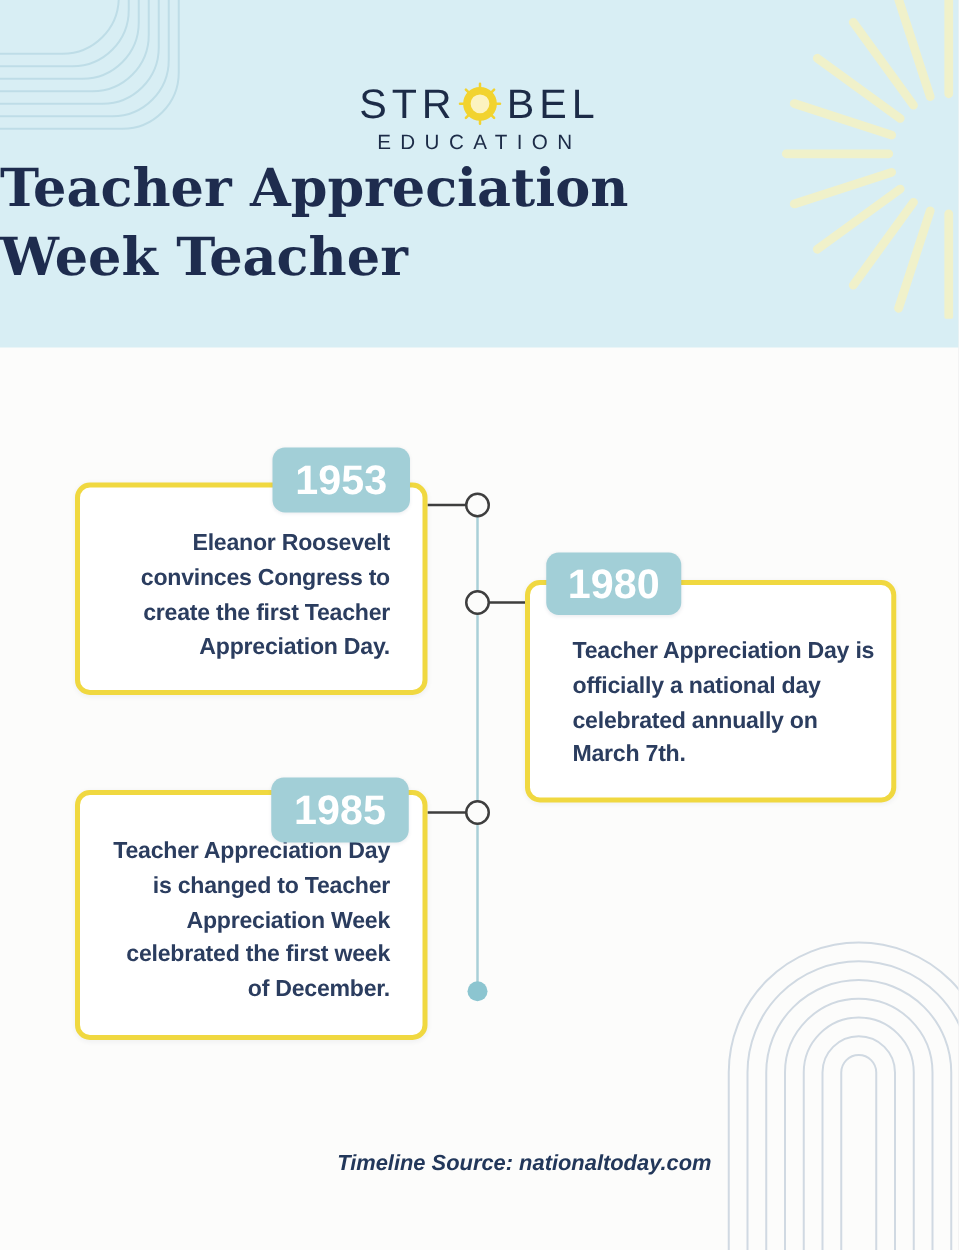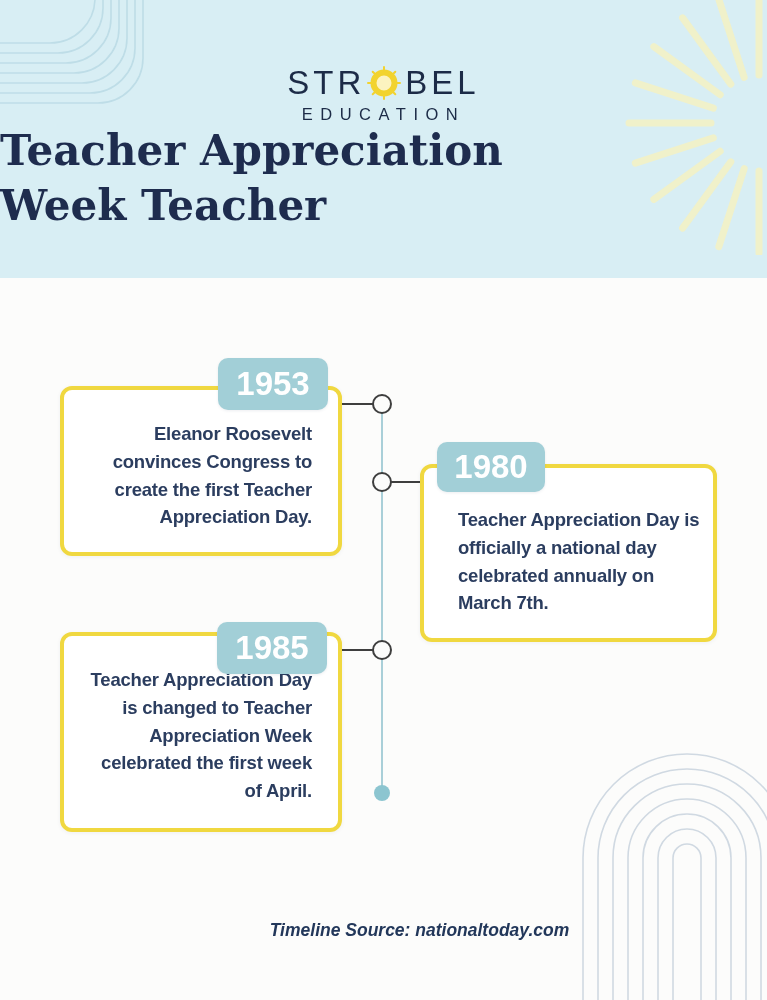--- a/index.html
+++ b/index.html
@@ -145,21 +145,21 @@
     <div class="card-text">Eleanor Roosevelt convinces Congress to create the first Teacher Appreciation Day.</div>
   </div>
 
   <div class="card card2">
     <div class="badge badge2">1980</div>
     <div class="card-text">Teacher Appreciation Day is officially a national day celebrated annually on March 7th.</div>
   </div>
 
   <div class="card card3">
     <div class="badge badge3">1985</div>
-    <div class="card-text">Teacher Appreciation Day is changed to Teacher Appreciation Week celebrated the first week of April.</div>
+    <div class="card-text">Teacher Appreciation Day is changed to Teacher Appreciation Week celebrated the first week of December.</div>
   </div>
 
   <svg class="arches-deco" width="200" height="260" viewBox="0 0 200 260">
     <g fill="none" stroke="#d0d9e2" stroke-width="1.6">
       <path d="M106 260 V118 A14 14 0 0 1 134 118 V260"></path>
       <path d="M91 260 V118 A29 29 0 0 1 149 118 V260"></path>
       <path d="M76 260 V118 A44 44 0 0 1 164 118 V260"></path>
       <path d="M61 260 V118 A59 59 0 0 1 179 118 V260"></path>
       <path d="M46 260 V118 A74 74 0 0 1 194 118 V260"></path>
       <path d="M31 260 V118 A89 89 0 0 1 209 118 V260"></path>

